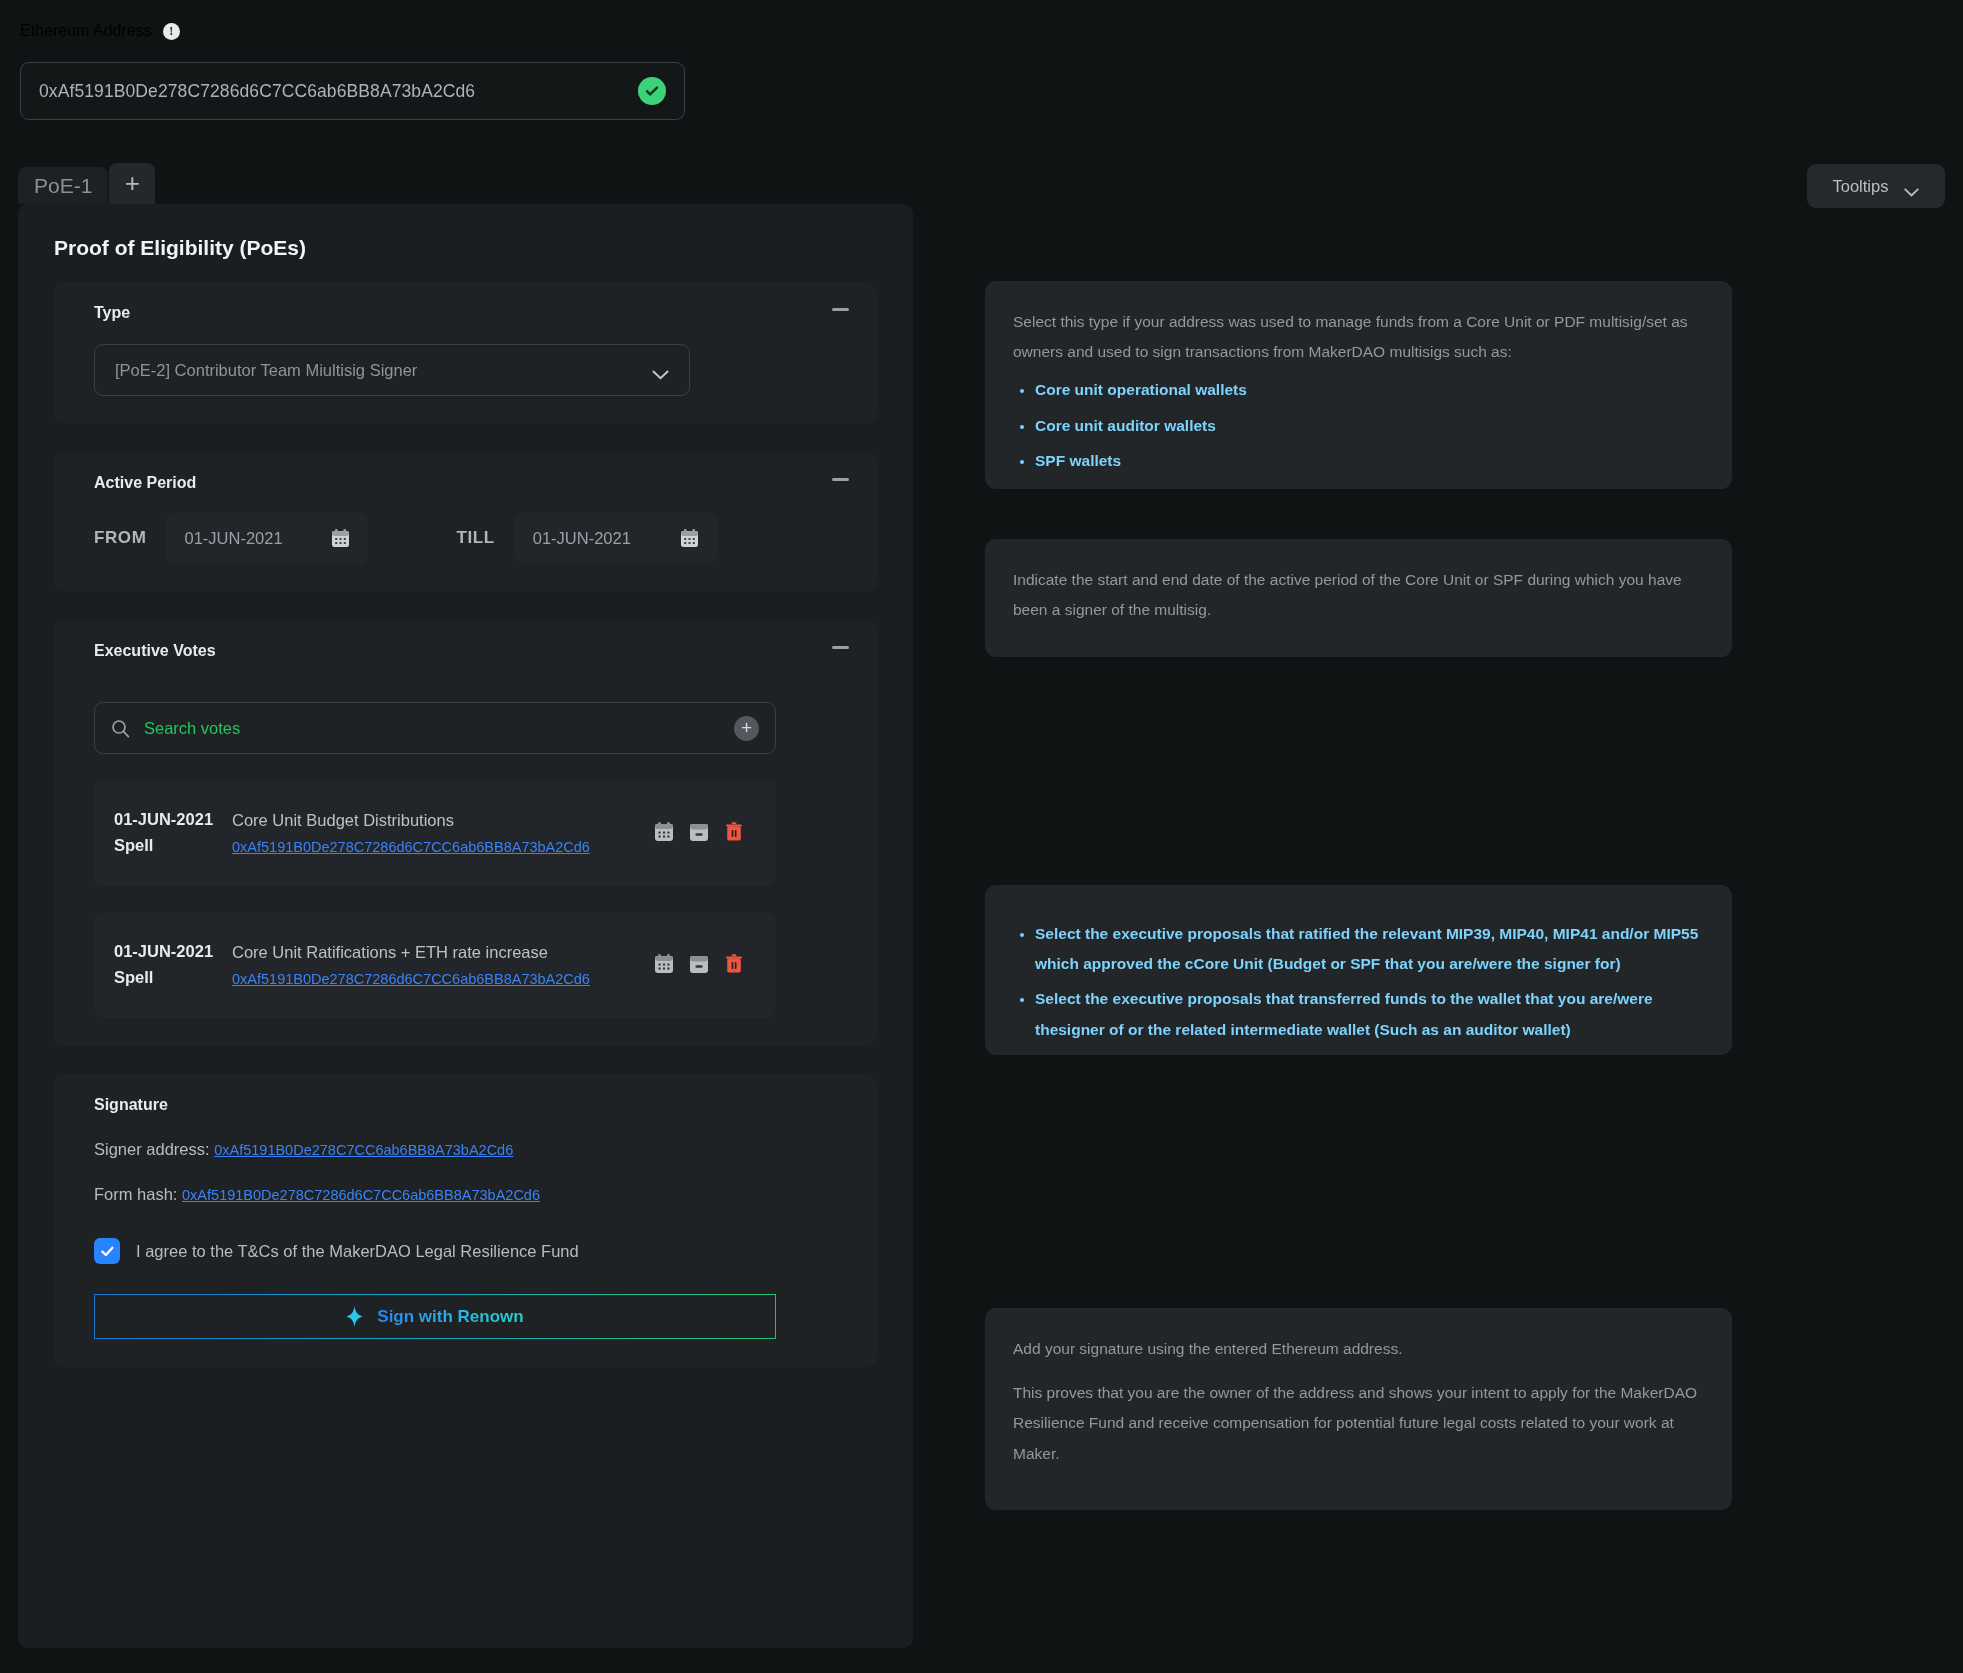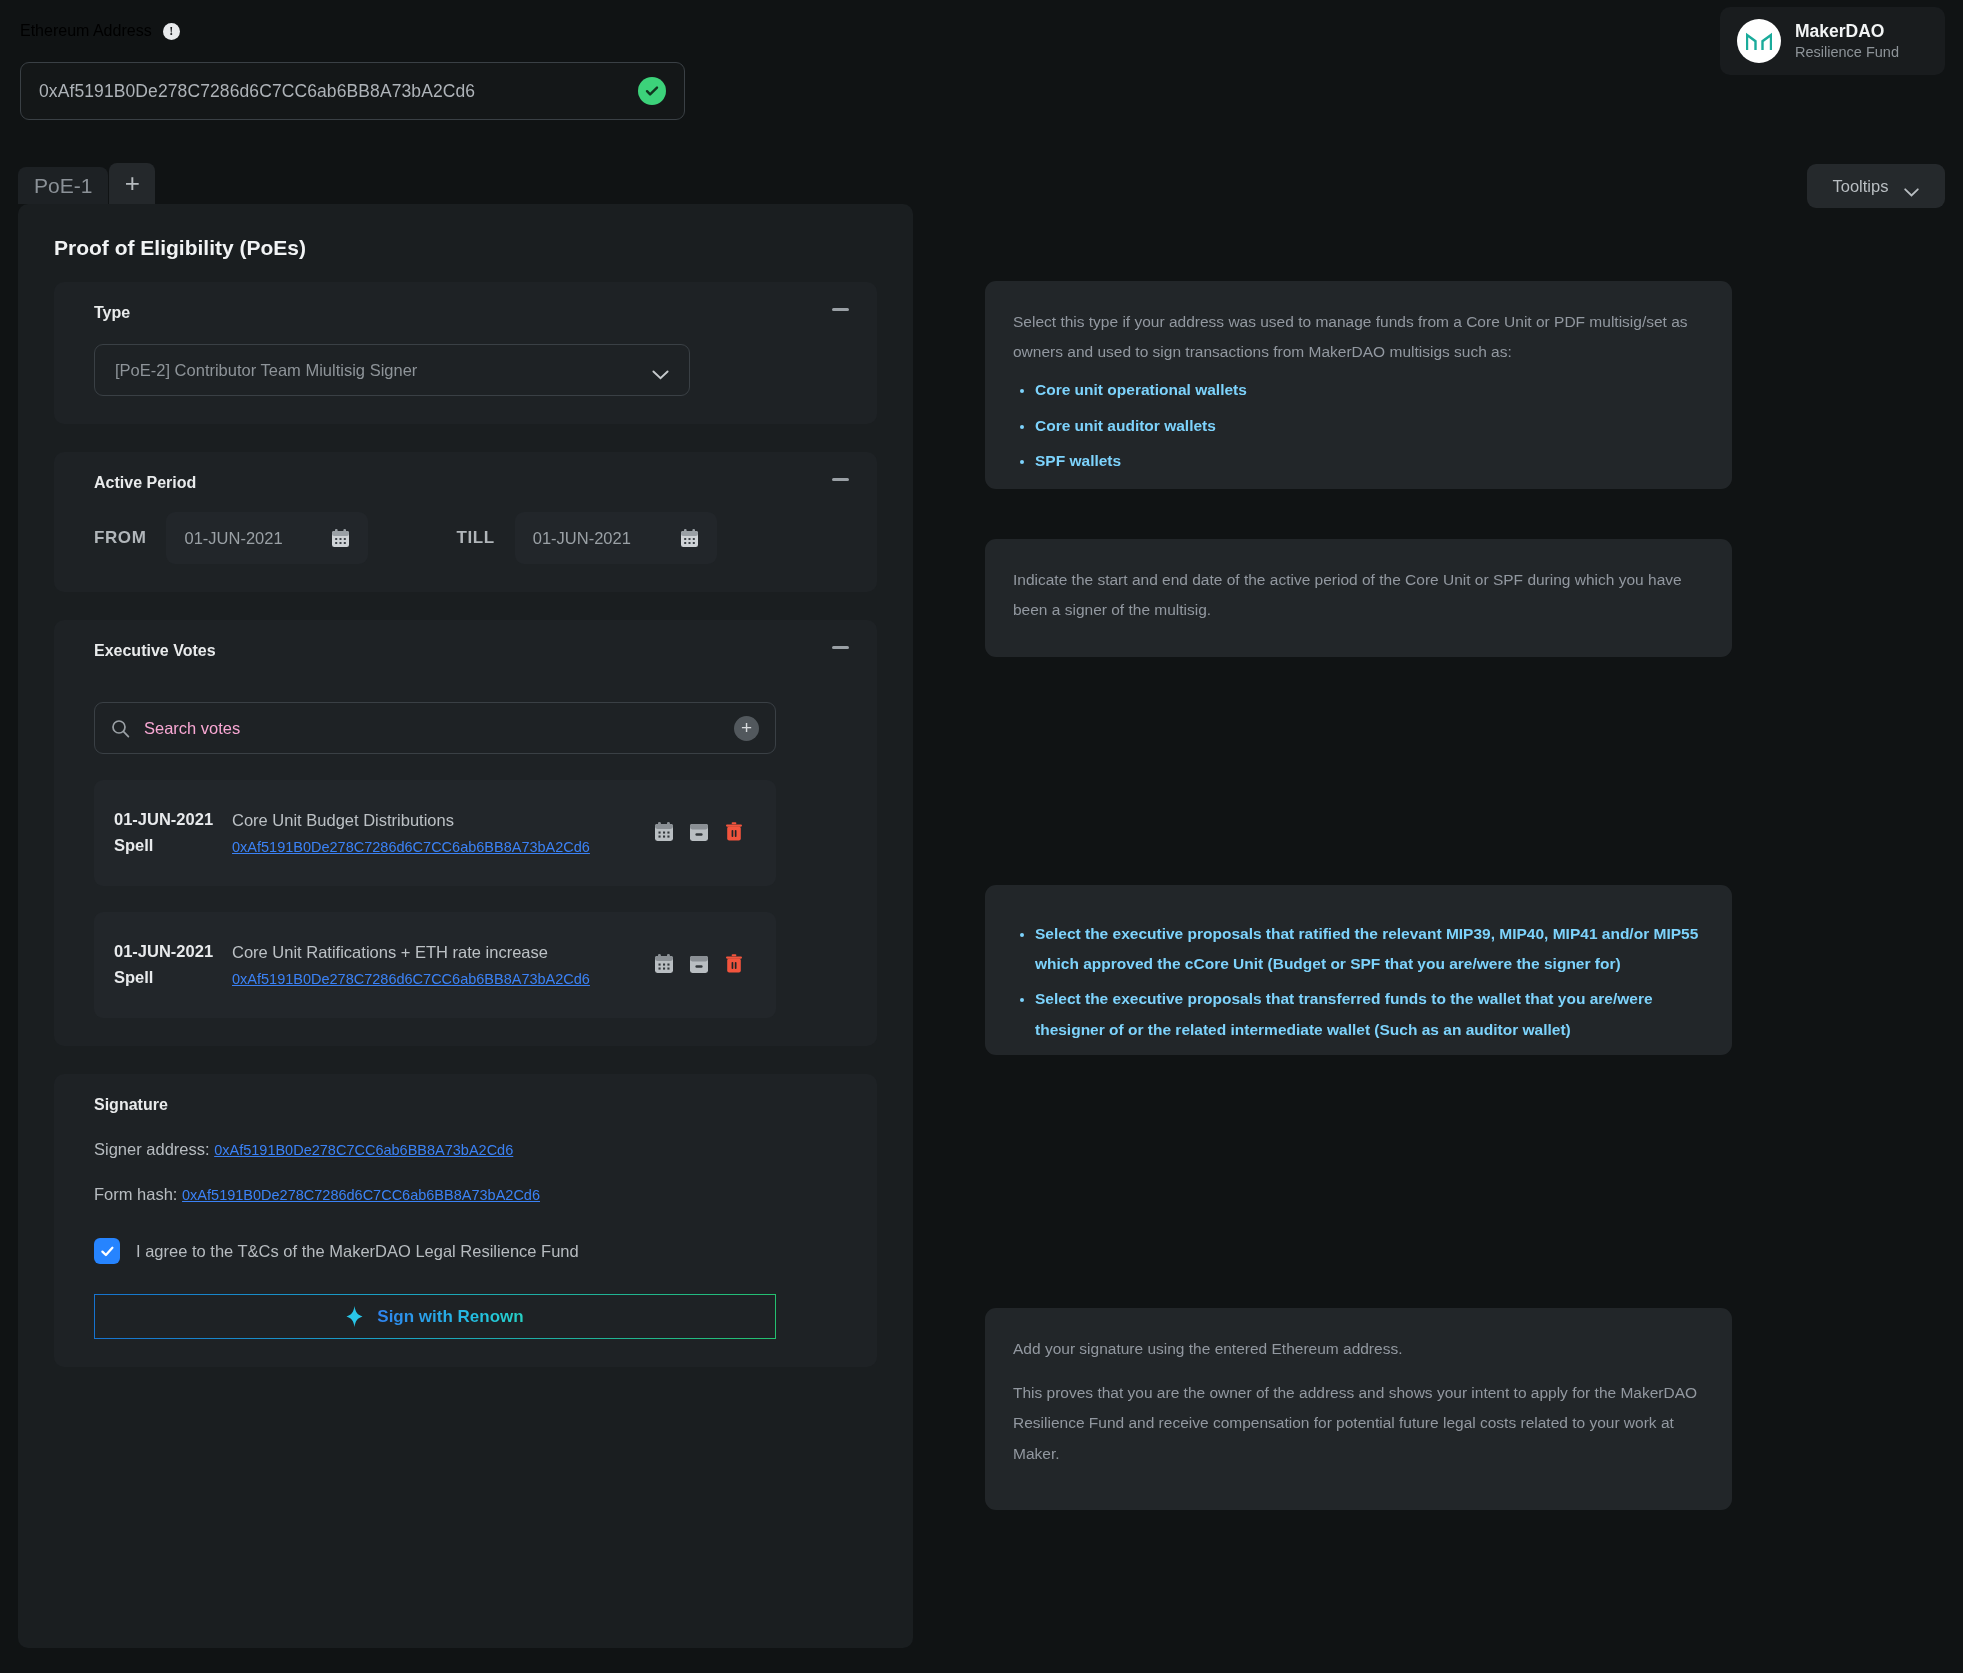--- a/index.html
+++ b/index.html
@@ -117,21 +117,21 @@
   .cal-icon { width: 19px; height: 20px; }
   .period-gap { width: 88px; }
 
   
   .search-row {
     margin-top: 42px; width: 682px; height: 52px;
     border: 1px solid #3a4045; border-radius: 9px;
     display: flex; align-items: center; padding: 0 16px; gap: 14px;
   }
   .search-icon { width: 19px; height: 19px; }
-  .search-ph { flex: 1; font-size: 16.5px; color: #f9a8d4; }
+  .search-ph { flex: 1; font-size: 16.5px; color: #22c55e; }
   .add-circle {
     width: 25px; height: 25px; border-radius: 50%; background: #52585d;
     display: flex; align-items: center; justify-content: center;
     color: #d7dadd; font-size: 19px; line-height: 0; font-weight: 500;
   }
 
   .vote-row {
     margin-top: 26px; width: 682px; height: 106px;
     background: #22262a; border-radius: 9px;
     display: flex; align-items: center; padding: 0 20px;
@@ -197,32 +197,20 @@
 
   <div class="addr-field">
     <span class="addr-value">0xAf5191B0De278C7286d6C7CC6ab6BB8A73bA2Cd6</span>
     <span class="addr-ok">
       <svg viewBox="0 0 16 16">
           <path d="M3 8.2l3.1 3.2L13 4.6" fill="none" stroke="#10351f" stroke-width="2.4" stroke-linecap="round" stroke-linejoin="round"></path>
         </svg>
     </span>
   </div>
 
-  <div class="brand">
-    <span class="brand-logo">
-      <svg viewBox="0 0 26 20">
-        <path d="M1 19 L1 4 L9.5 10.2 L9.5 19" fill="none" stroke="#1aab9b" stroke-width="2.4" stroke-linejoin="miter"></path>
-        <path d="M25 19 L25 4 L16.5 10.2 L16.5 19" fill="none" stroke="#1aab9b" stroke-width="2.4" stroke-linejoin="miter"></path>
-      </svg>
-    </span>
-    <span>
-      <div class="brand-name">MakerDAO</div>
-      <div class="brand-sub">Resilience Fund</div>
-    </span>
-  </div>
 
   <div class="tabstrip">
     <div class="tab active">PoE-1</div>
     <div class="tab-add">+</div>
   </div>
 
   <div class="tooltips-select">
     <span>Tooltips</span>
     <span class="chev">
       <svg viewBox="0 0 15 9">

